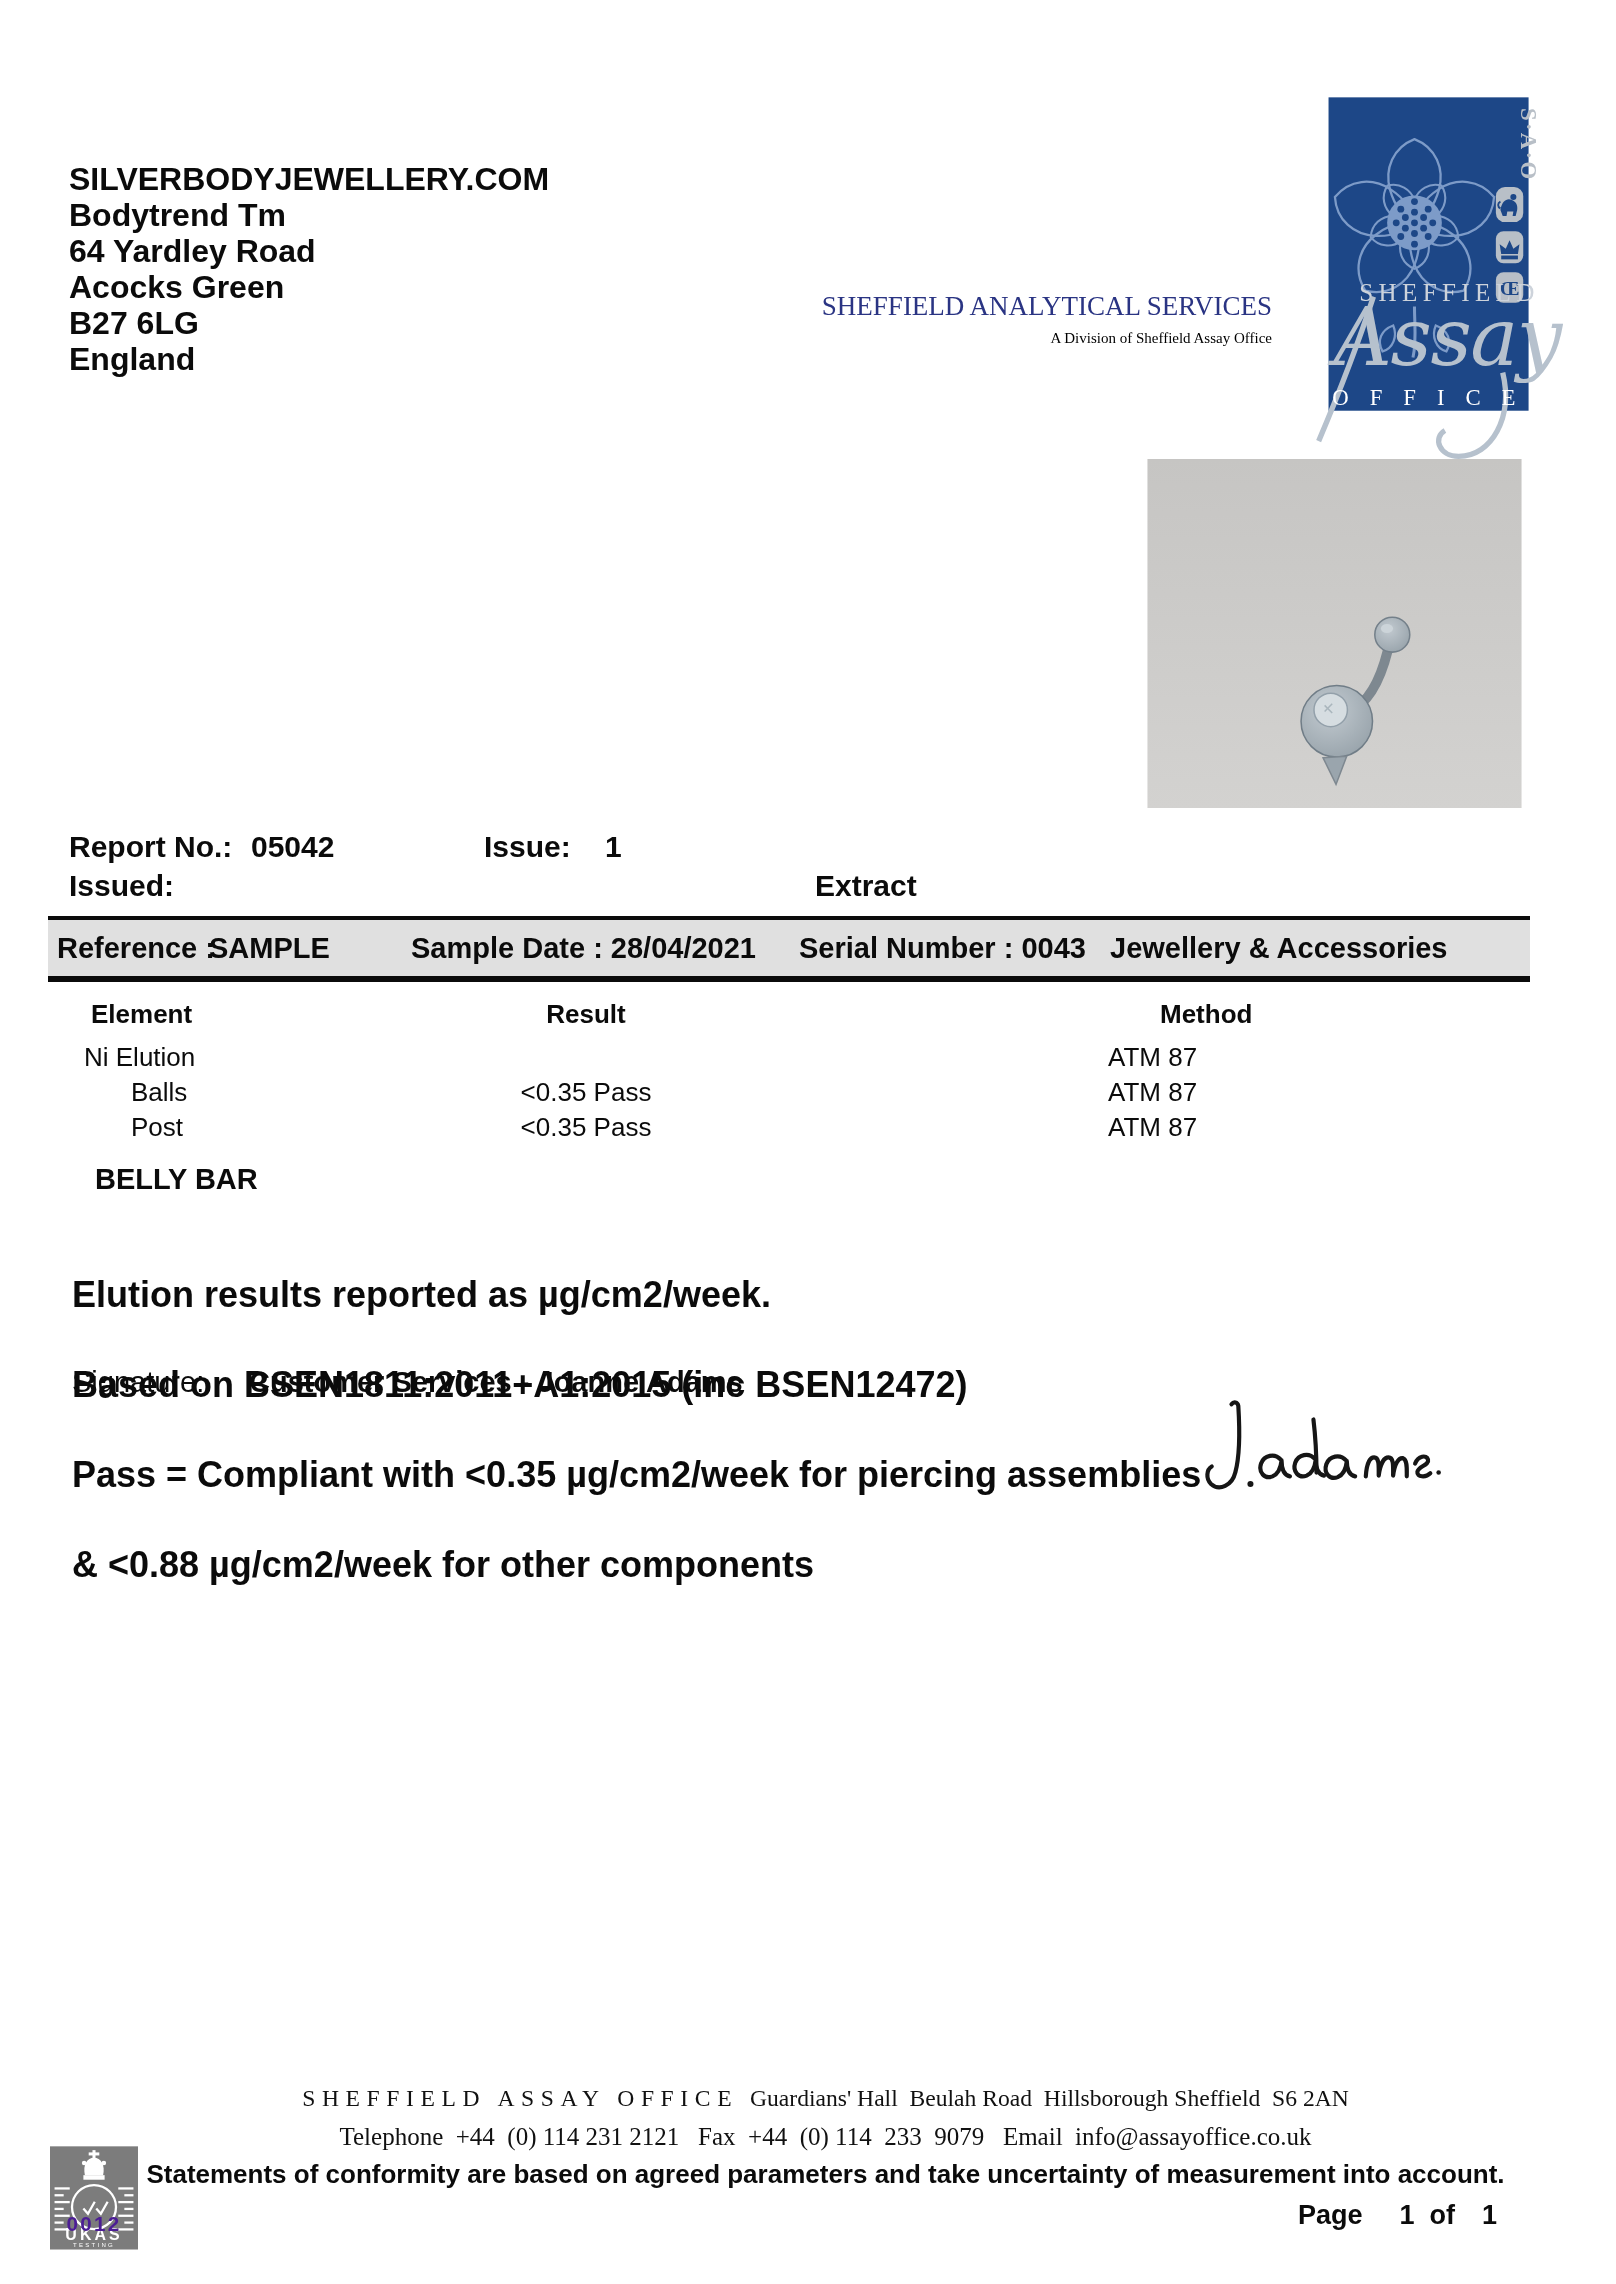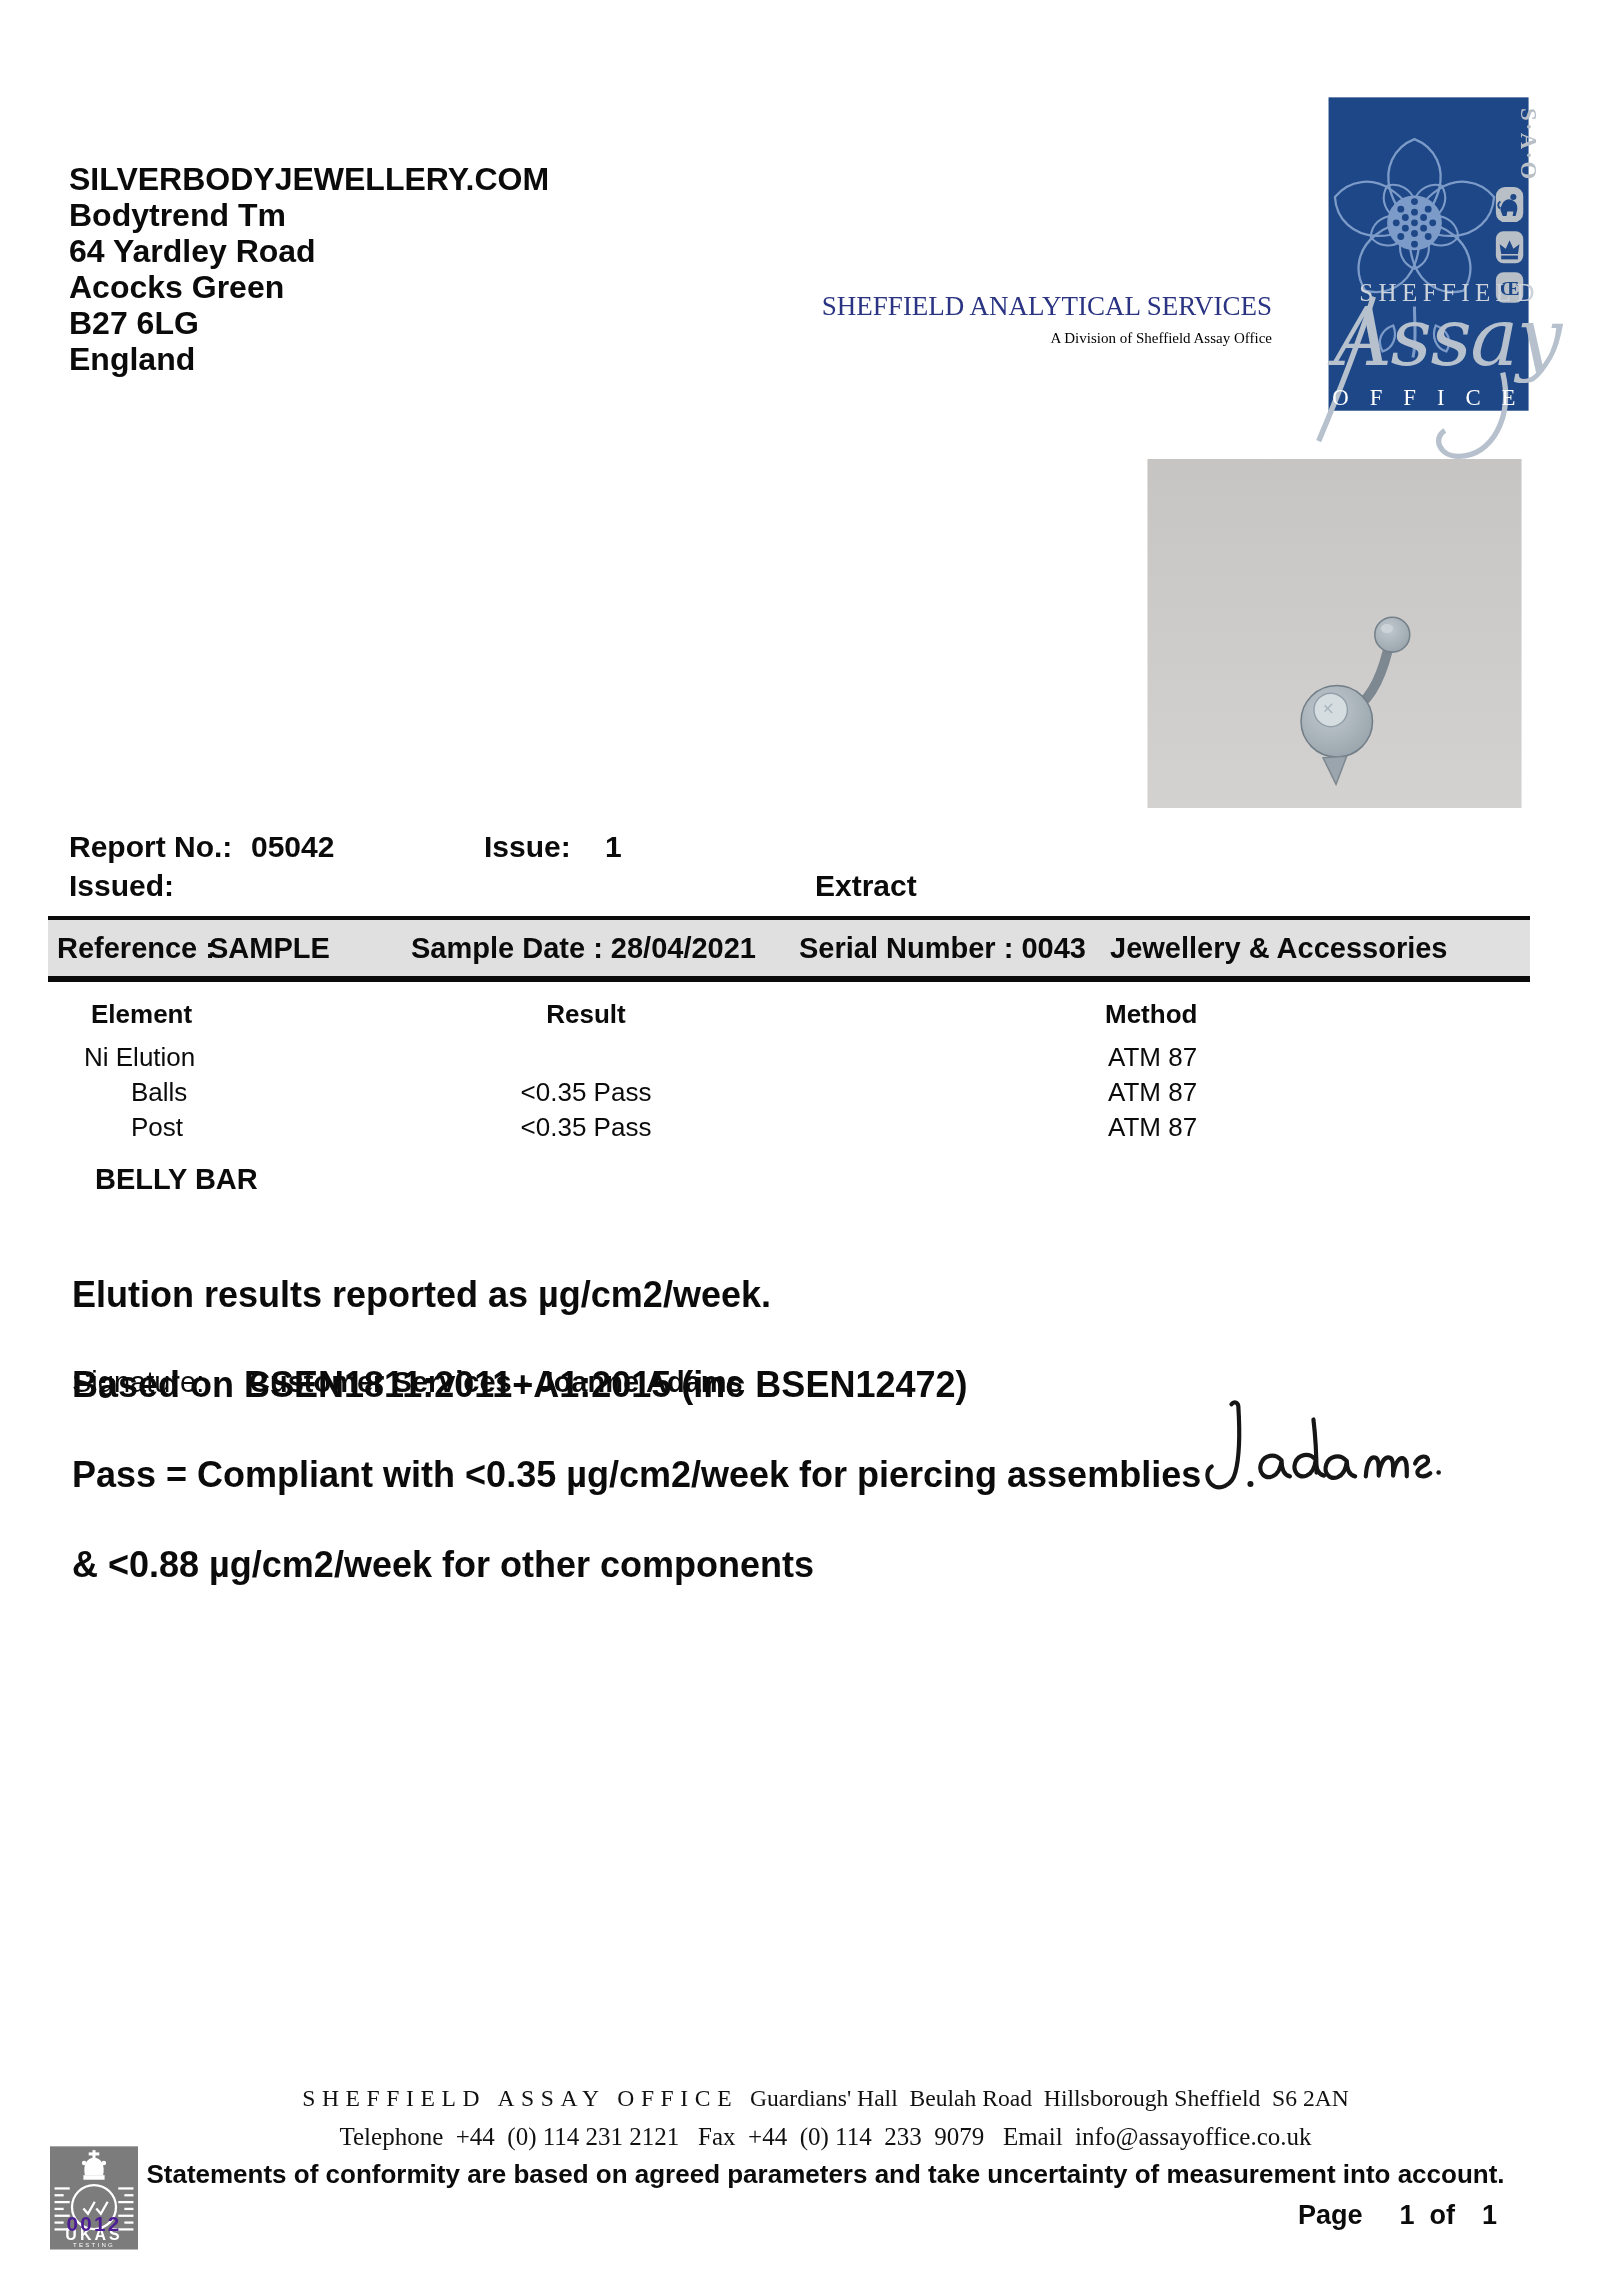--- a/index.html
+++ b/index.html
@@ -178,21 +178,21 @@
   <div class="abs refbar">
     <span style="left:9px;">Reference :</span>
     <span style="left:161px;">SAMPLE</span>
     <span style="left:363px;">Sample Date : 28/04/2021</span>
     <span style="left:751px;">Serial Number : 0043</span>
     <span style="left:1062px;">Jewellery &amp; Accessories</span>
   </div>
 
   <div class="abs cell hdr" style="left:91px;top:999px;">Element</div>
   <div class="abs cell hdr res-cell" style="top:999px;">Result</div>
-  <div class="abs cell hdr" style="left:1105px;top:999px;">Method</div>
+  <div class="abs cell hdr" style="left:1160px;top:999px;">Method</div>
 
   <div class="abs cell" style="left:84px;top:1042px;">Ni Elution</div>
   <div class="abs cell res-cell" style="top:1042px;"></div>
   <div class="abs cell" style="left:1108px;top:1042px;">ATM 87</div>
 
   <div class="abs cell" style="left:131px;top:1077px;">Balls</div>
   <div class="abs cell res-cell" style="top:1077px;">&lt;0.35 Pass</div>
   <div class="abs cell" style="left:1108px;top:1077px;">ATM 87</div>
 
   <div class="abs cell" style="left:131px;top:1112px;">Post</div>

